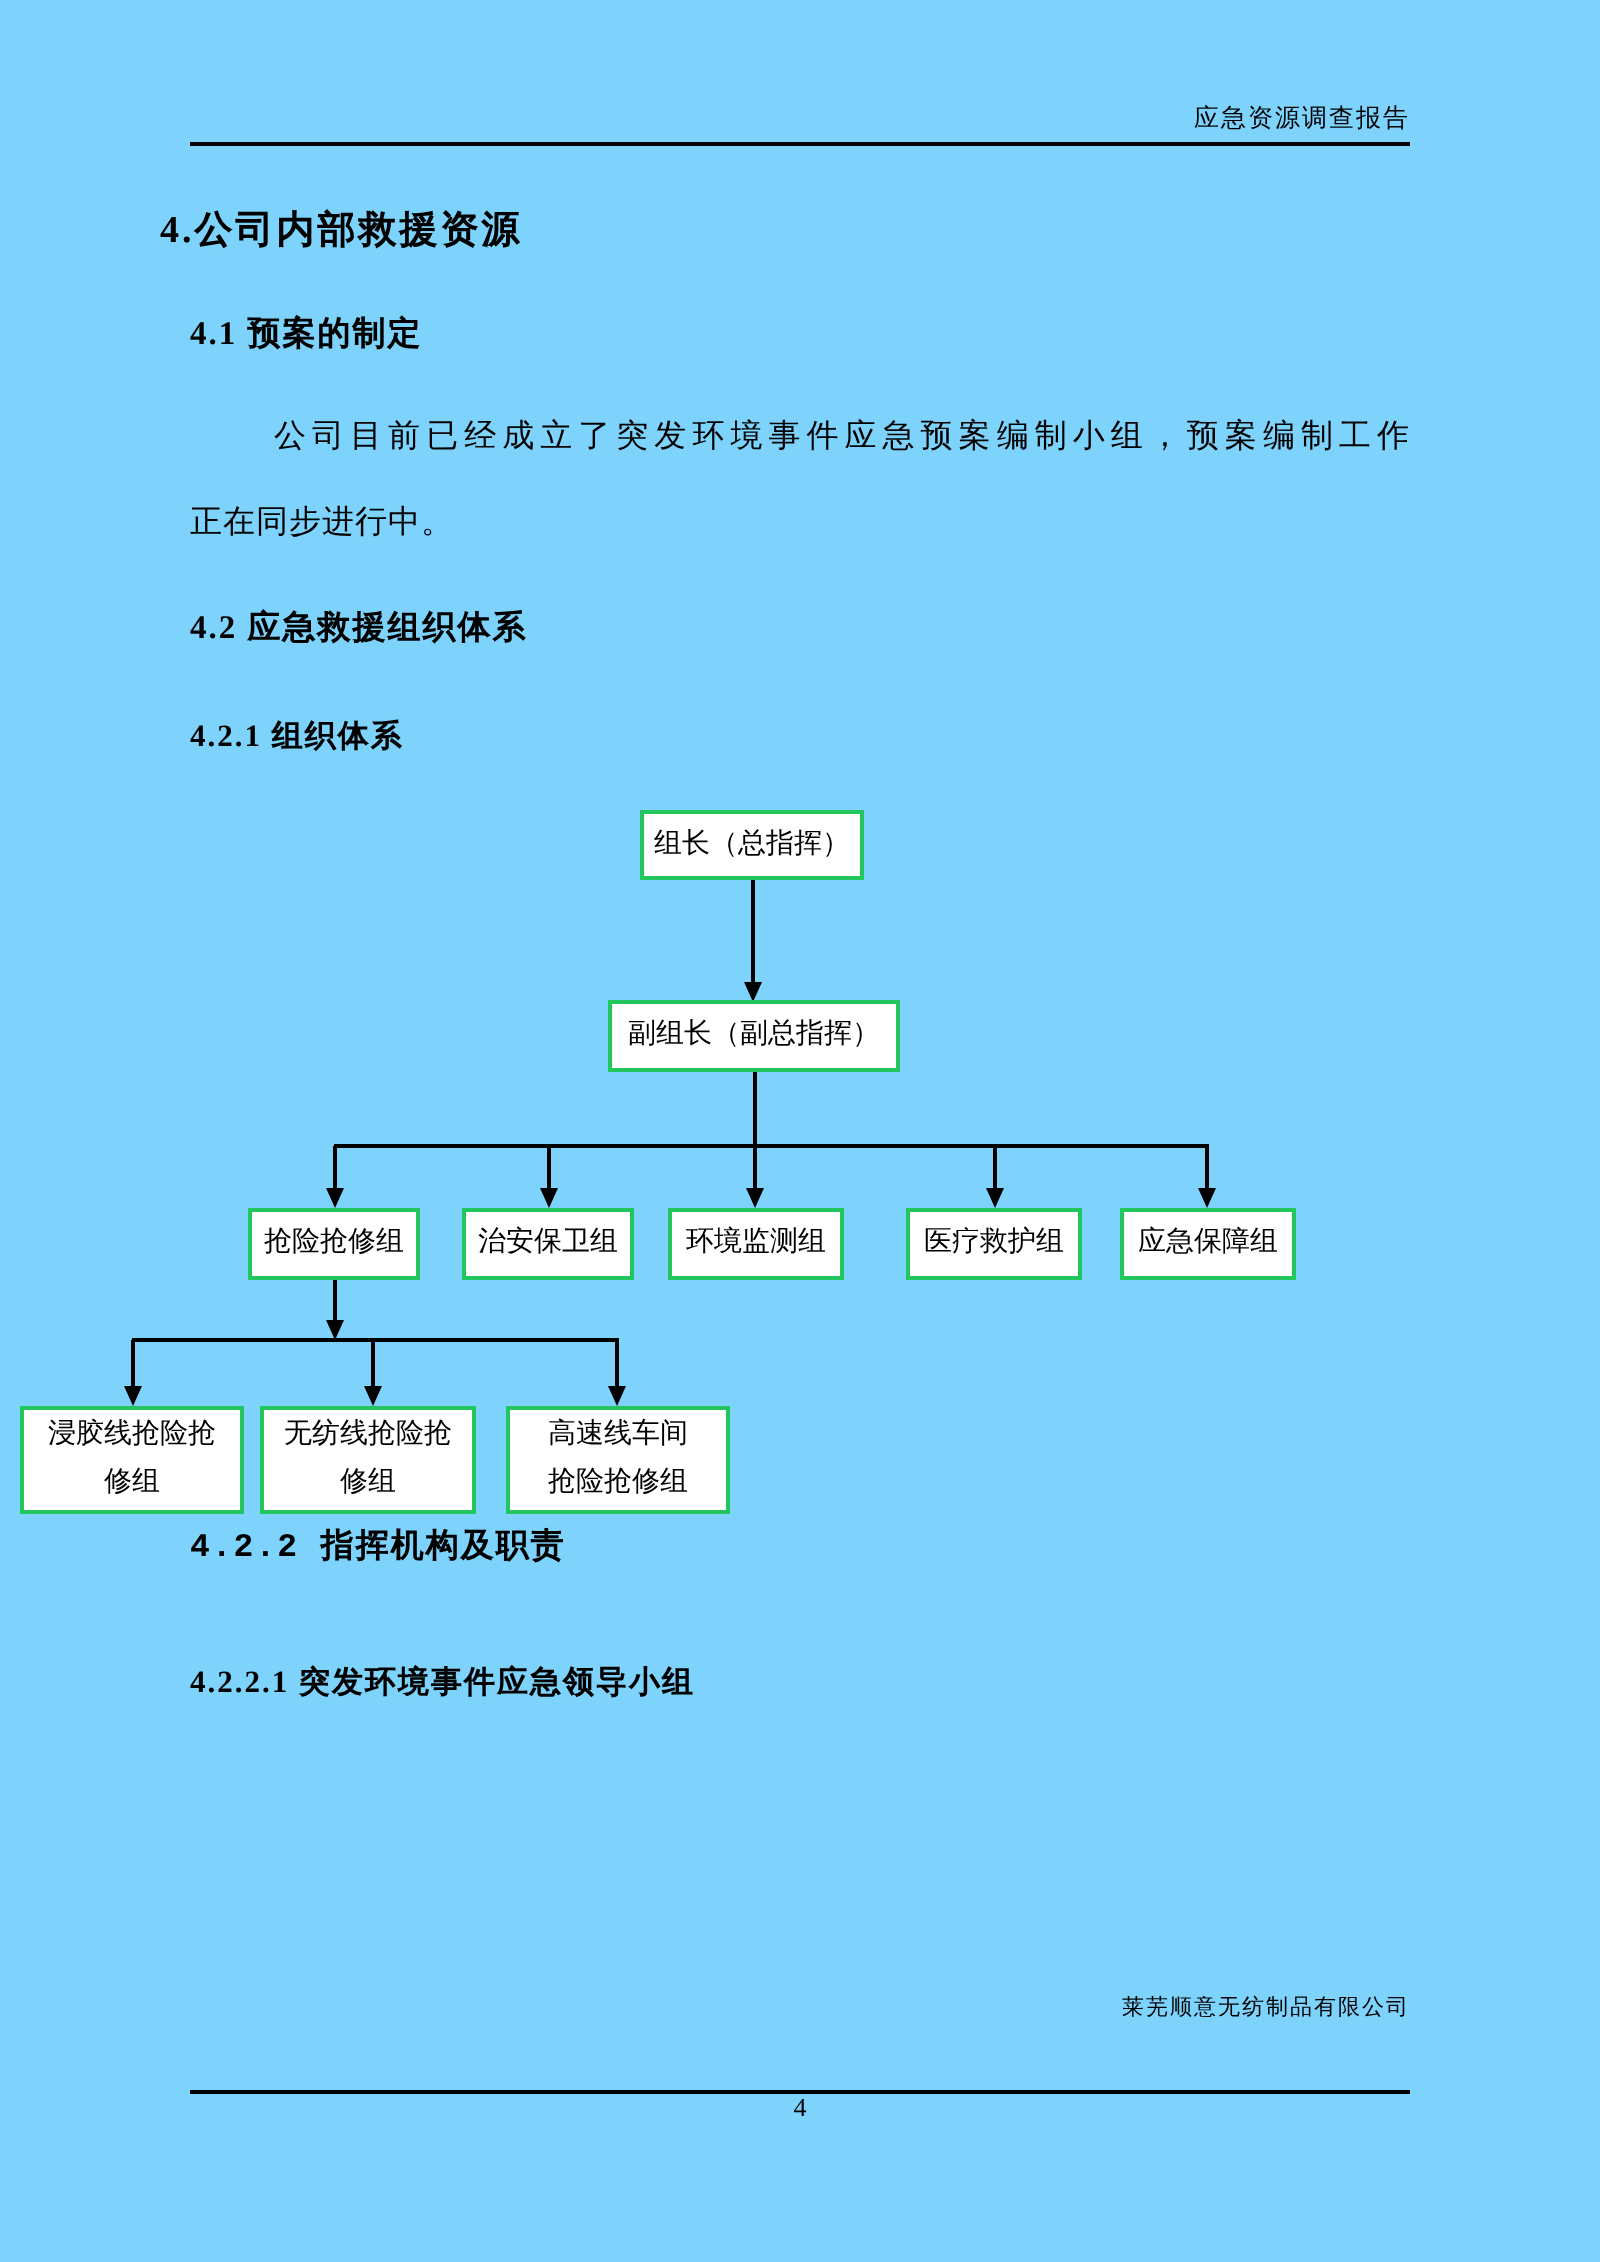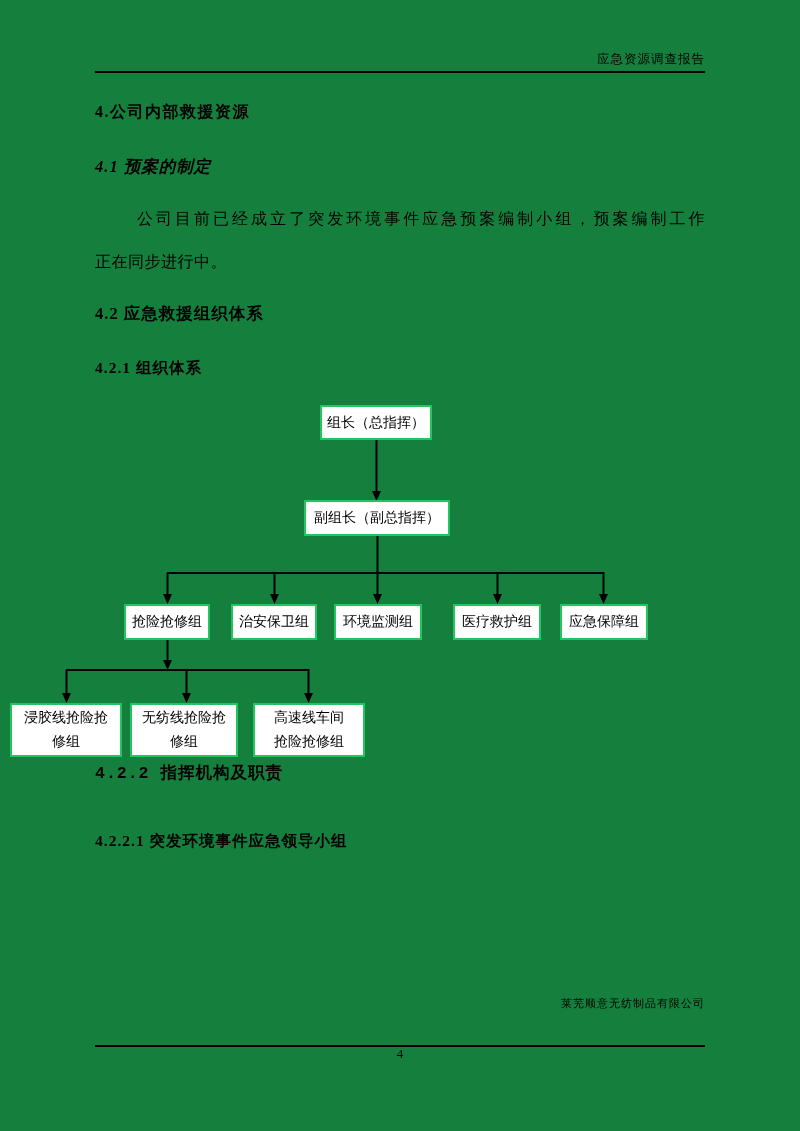--- a/index.html
+++ b/index.html
@@ -1,25 +1,25 @@
 <!DOCTYPE html>
 <html><head>
 <meta charset="utf-8">
 <style>
   html,body{margin:0;padding:0;background:#ffffff;}
-  .page{position:relative;width:800px;height:1131px;background:#15803d;color:#000;
+  .page{position:relative;width:800px;height:1131px;background:#7dd3fc;color:#000;
         font-family:"Liberation Serif","DejaVu Serif",serif;overflow:hidden;}
   .abs{position:absolute;}
   .hdr{top:51px;left:95px;width:610px;text-align:right;font-size:12.5px;letter-spacing:1px;}
   .rule{left:95px;width:610px;height:0;border-top:2.2px solid #000;}
   .hdr-rule{top:71px;}
-  .h1{top:102px;left:95px;font-size:16px;font-weight:bold;letter-spacing:1.5px;}
+  .h1{top:102px;left:80px;font-size:19px;font-weight:bold;letter-spacing:1.5px;}
   .h2{font-size:16.5px;font-weight:bold;letter-spacing:1px;left:95px;}
   .h3{font-size:15.5px;font-weight:bold;letter-spacing:1px;left:95px;}
-  .s41{top:156px;font-style:italic;}
+  .s41{top:156px;}
   .s42{top:303px;}
   .s421{top:358px;}
   .s422{top:762px;font-family:Liberation Mono, monospace;}
   .s4221{top:831px;}
   .para{left:95px;width:610px;font-size:16px;line-height:43px;letter-spacing:0.5px;}
   .p1{top:197px;}
   .p2{top:856px;}
   .tline{width:610px;}
   .just{text-align:justify;text-align-last:justify;}
   .indent{text-indent:42px;}

